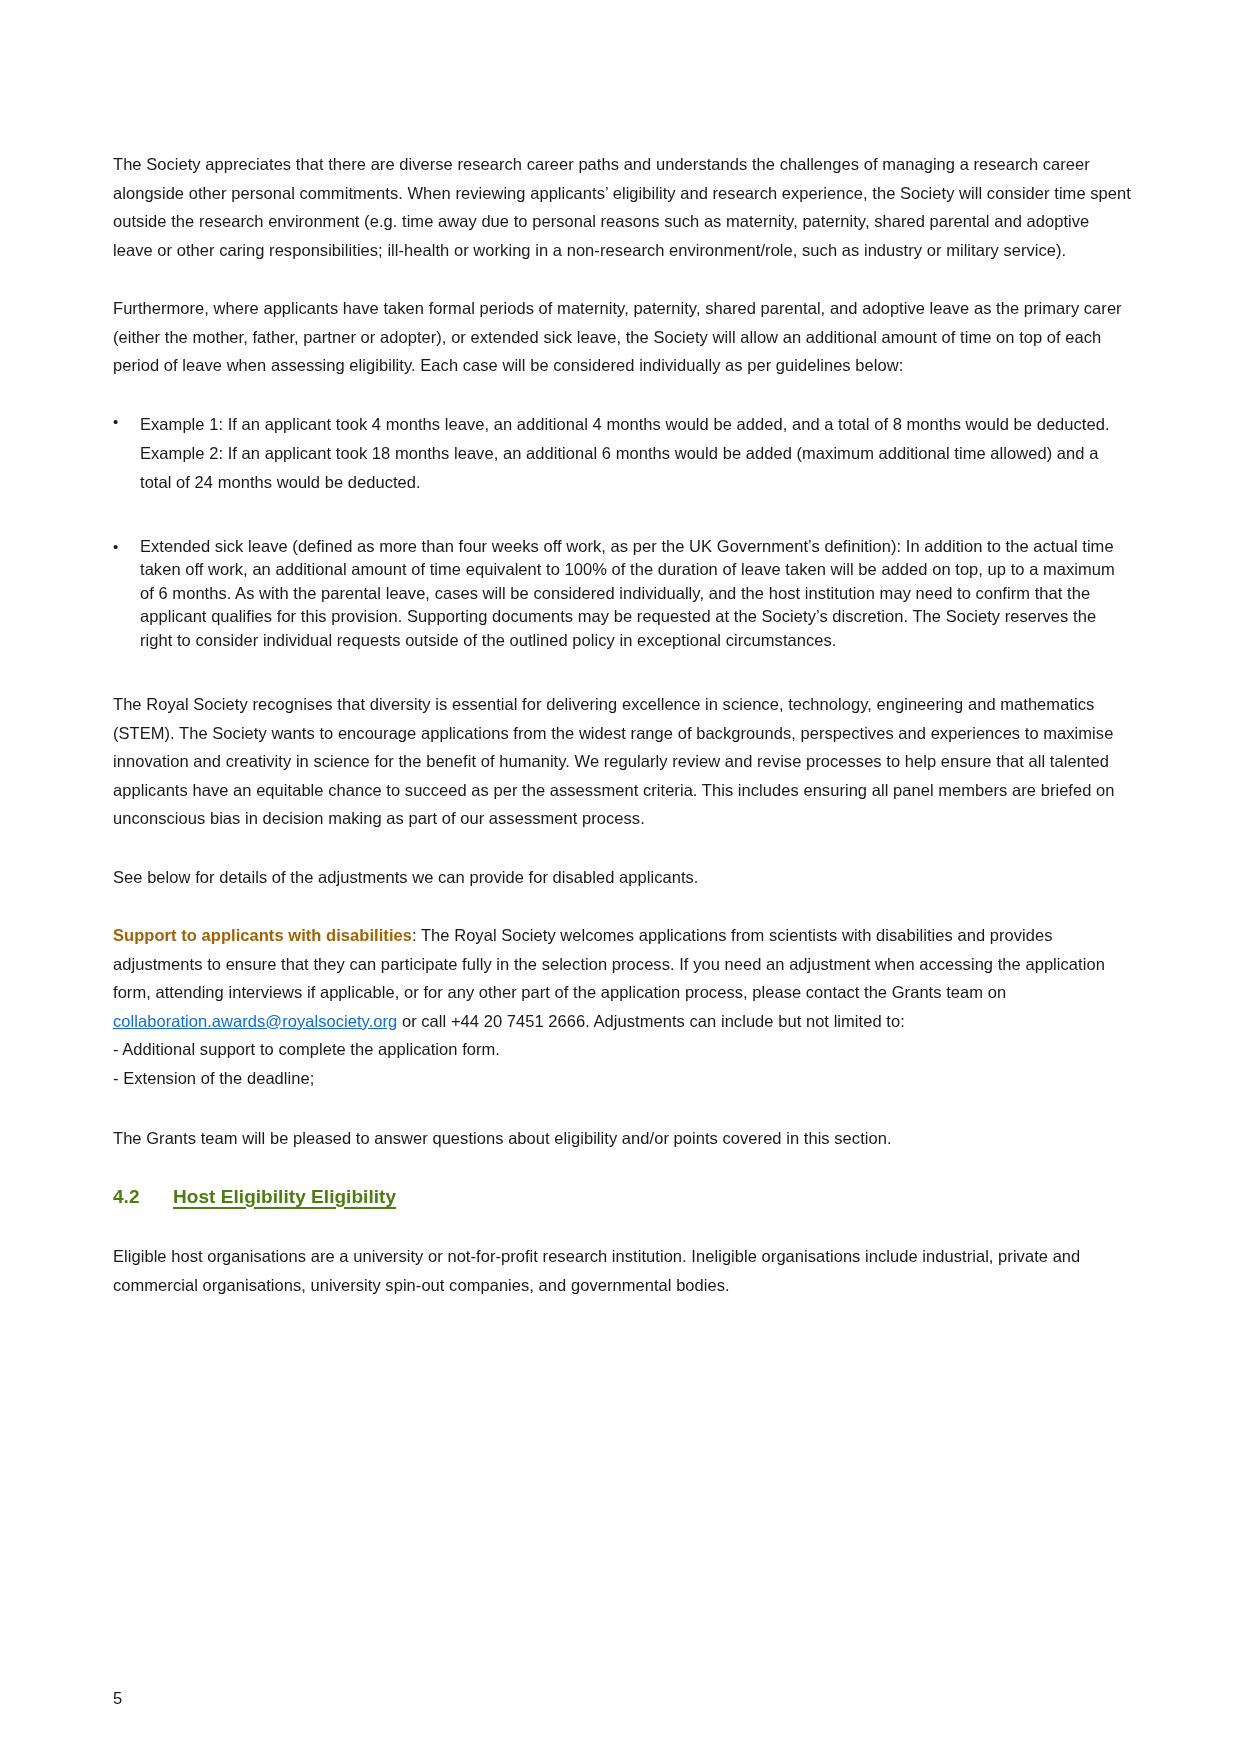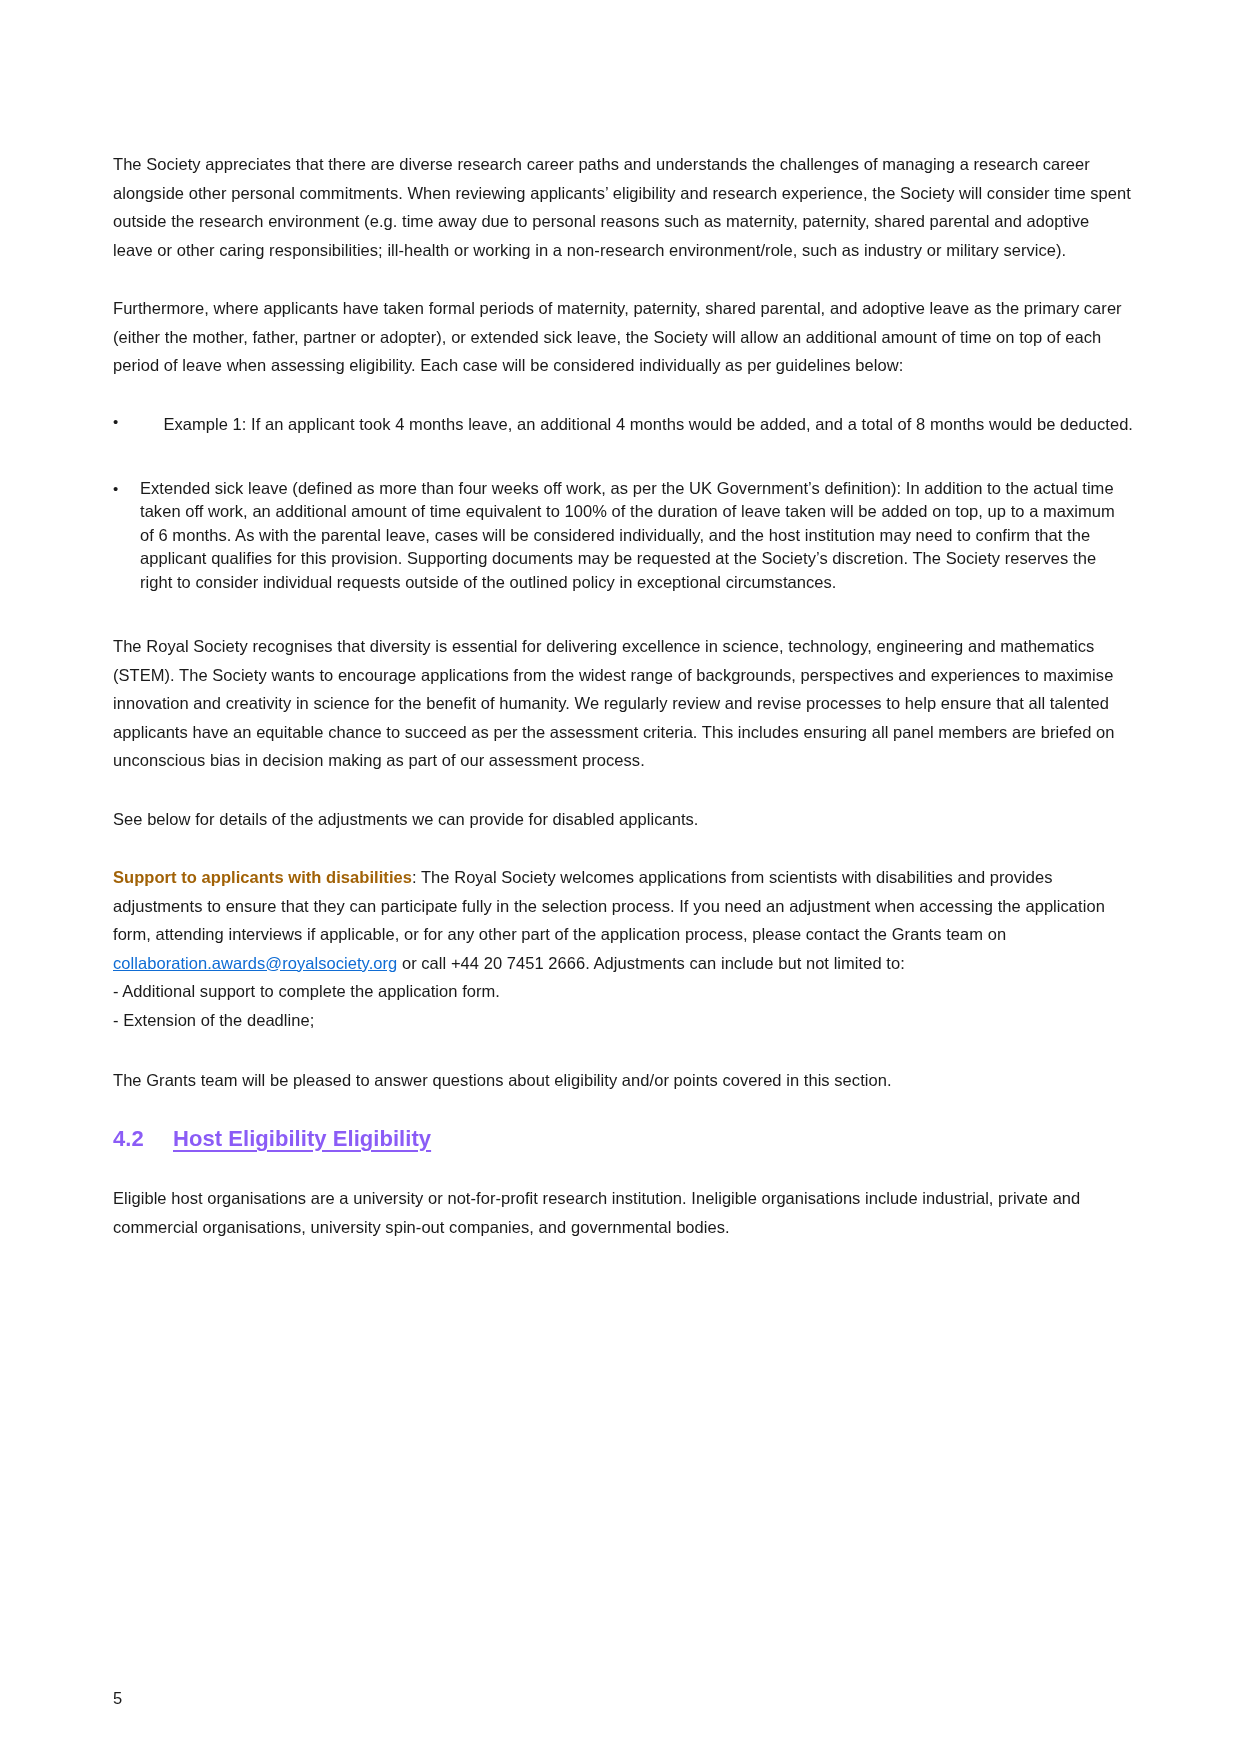--- a/index.html
+++ b/index.html
@@ -39,27 +39,27 @@
     margin: 0 0 38px 0;
   }
   .bullet .marker {
     width: 27px;
     flex: 0 0 27px;
     line-height: 23.5px;
     font-size: 15px;
   }
   .bullet .bullet-body { flex: 1 1 auto; }
   .bullet .tight { line-height: 23.5px; }
-  .bullet .loose { line-height: 29px; text-align: right; }
+  .bullet .loose { line-height: 29px; }
   .heading {
     display: flex;
     margin: 0 0 31px 0;
-    font-size: 22px;
+    font-size: 19px;
     font-weight: bold;
-    color: #8b5cf6;
+    color: #4d7c0f;
     line-height: 28.5px;
   }
   .heading .hnum {
     width: 60px;
     flex: 0 0 60px;
   }
   .heading .htitle {
     text-decoration: underline;
     text-underline-offset: 4px;
     text-decoration-thickness: 2px;
@@ -86,20 +86,21 @@
   <div class="content">
 
     <p class="body">The Society appreciates that there are diverse research career paths and understands the challenges of managing a research career alongside other personal commitments. When reviewing applicants’ eligibility and research experience, the Society will consider time spent outside the research environment (e.g. time away due to personal reasons such as maternity, paternity, shared parental and adoptive leave or other caring responsibilities; ill-health or working in a non-research environment/role, such as industry or military service).</p>
 
     <p class="body">Furthermore, where applicants have taken formal periods of maternity, paternity, shared parental, and adoptive leave as the primary carer (either the mother, father, partner or adopter), or extended sick leave, the Society will allow an additional amount of time on top of each period of leave when assessing eligibility. Each case will be considered individually as per guidelines below:</p>
 
     <div class="bullet">
       <div class="marker">•</div>
       <div class="bullet-body">
         <div class="loose">Example 1: If an applicant took 4 months leave, an additional 4 months would be added, and a total of 8 months would be deducted.</div>
+        <div class="loose">Example 2: If an applicant took 18 months leave, an additional 6 months would be added (maximum additional time allowed) and a total of 24 months would be deducted.</div>
       </div>
     </div>
 
     <div class="bullet">
       <div class="marker">•</div>
       <div class="bullet-body">
         <div class="tight">Extended sick leave (defined as more than four weeks off work, as per the UK Government’s definition): In addition to the actual time taken off work, an additional amount of time equivalent to 100% of the duration of leave taken will be added on top, up to a maximum of 6 months. As with the parental leave, cases will be considered individually, and the host institution may need to confirm that the applicant qualifies for this provision. Supporting documents may be requested at the Society’s discretion. The Society reserves the right to consider individual requests outside of the outlined policy in exceptional circumstances.</div>
       </div>
     </div>
 

